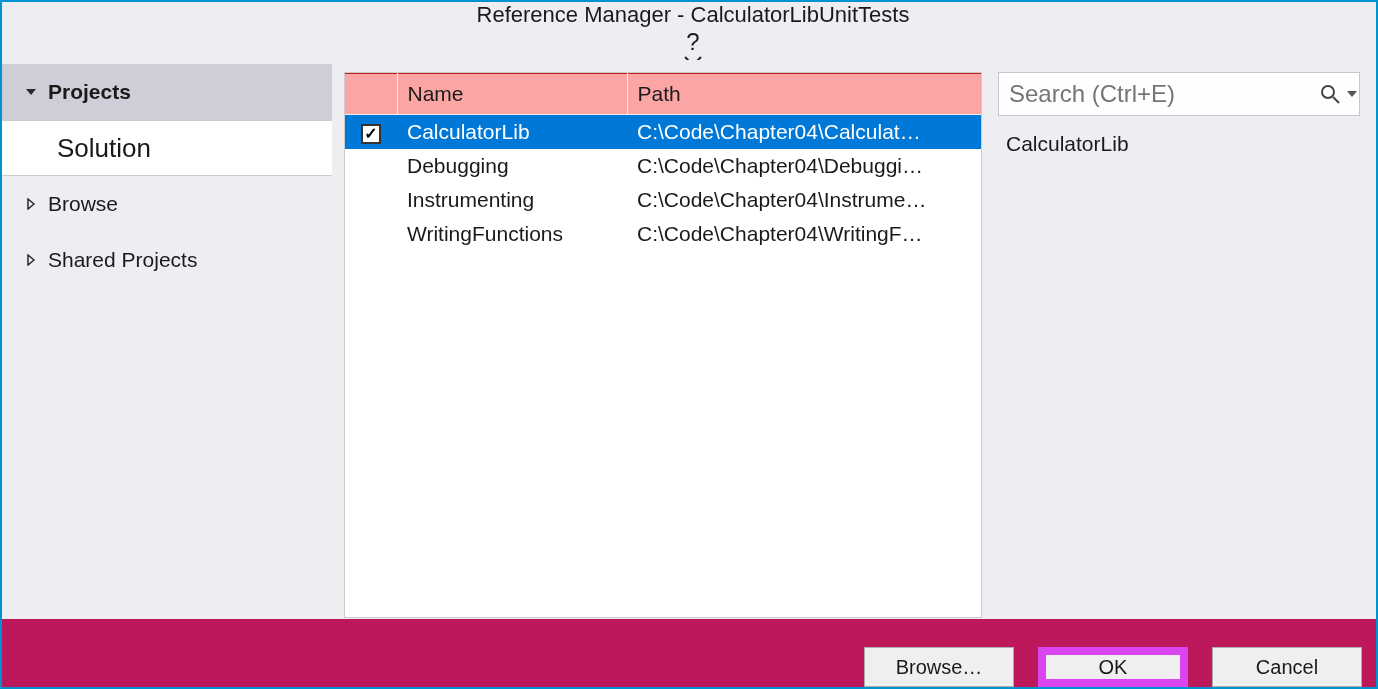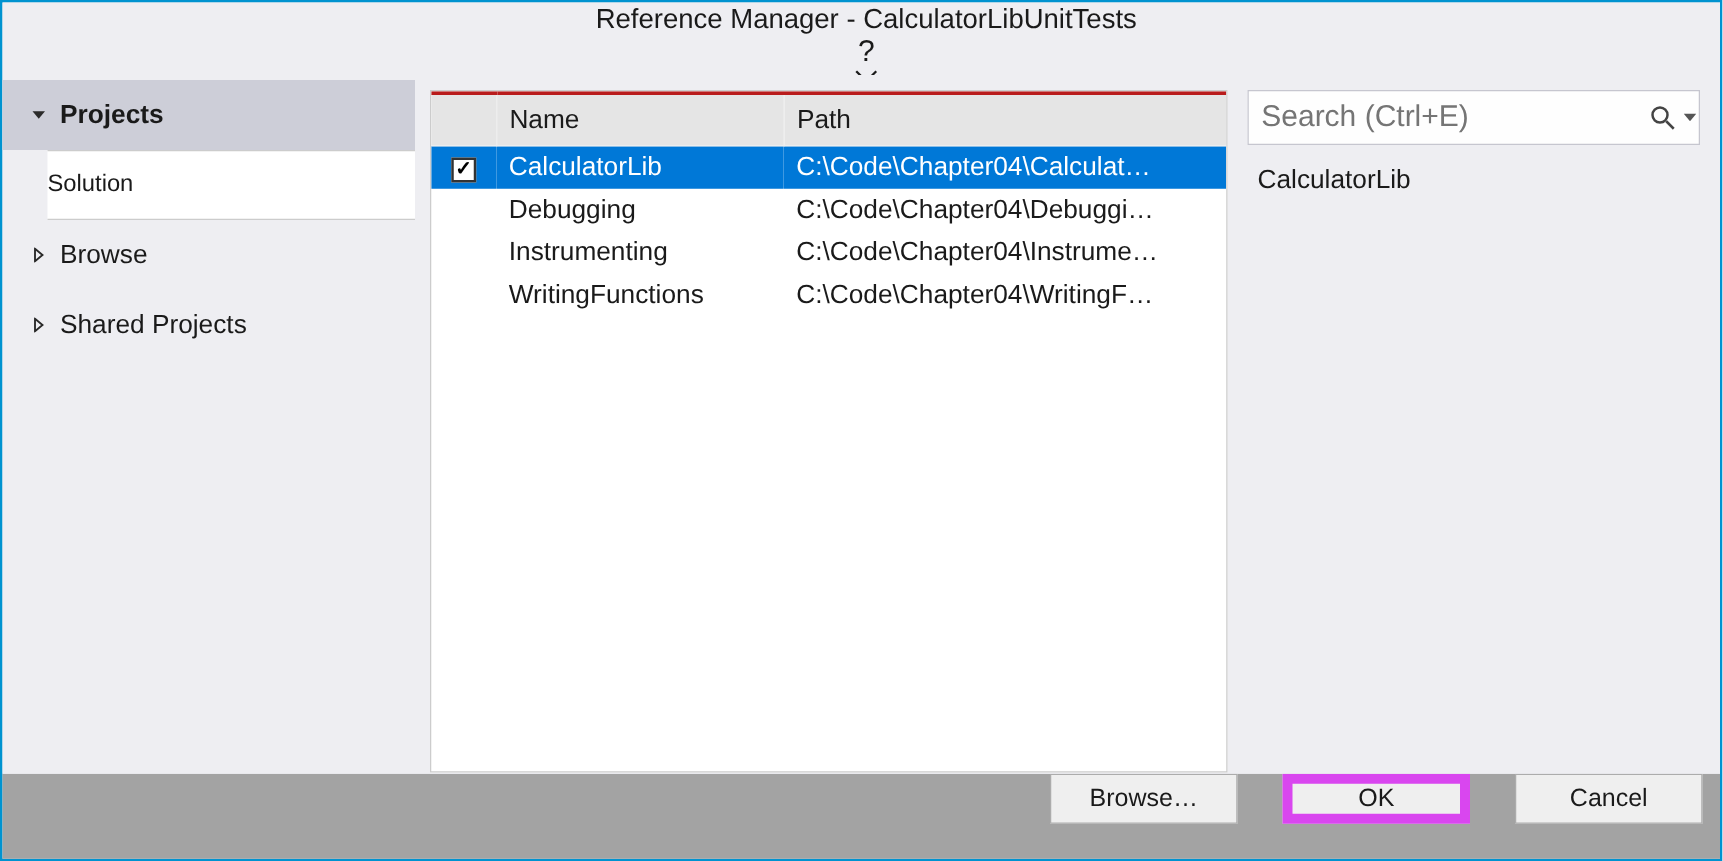--- a/index.html
+++ b/index.html
@@ -19,53 +19,53 @@
     flex: 1; display:flex; position:relative;
   }
   .sidebar {
     width: 330px; background:#eeeef2; display:flex; flex-direction:column; padding-top:4px;
   }
   .side-item {
     height: 56px; display:flex; align-items:center; padding-left:20px; font-size:21px; cursor:pointer; color:#1a1a1a;
   }
   .side-item.top { background:#cdced8;font-weight:bold; }
   .side-sub {
-    height: 56px; display:flex; align-items:center; font-size:19px; background:#ffffff; border:1px solid #ccc; border-left:none; border-right:none;margin-left:36px;
+    height: 56px; display:flex; align-items:center; padding-left:55px; font-size:26px; background:#ffffff; border:1px solid #ccc; border-left:none; border-right:none;
   }
   .side-item .chev { width:18px; display:inline-flex; justify-content:center; align-items:center; margin-right:8px; font-size:14px; color:#2a2a2a;}
   .main {
     flex:1; background:#eeeef2; display:flex; flex-direction:column; padding:12px 12px 0 12px;
   }
   .toprow { display:flex; }
   .tablewrap {
     flex:1; background:#ffffff; border:1px solid #ccc; height:546px; display:flex; flex-direction:column; overflow:hidden;
   }
   table { width:100%; border-collapse:collapse; table-layout:fixed; }
   thead th {
-    text-align:left; font-weight:400; font-size:21px; padding:8px 10px; border-top:3px solid #b91c1c; border-bottom:1px solid #eee; border-right:1px solid #eee; background:#e5e5e5;
+    text-align:left; font-weight:400; font-size:21px; padding:8px 10px; border-top:1px solid #b91c1c; border-bottom:1px solid #eee; border-right:1px solid #eee; background:#fca5a5;
   }
   thead th:last-child { border-right:none;margin-top:30px; }
   tbody td { font-size:21px; padding:4px 10px; white-space:nowrap; overflow:hidden; text-overflow:ellipsis; }
   tr.row { height:34px; }
   tr.row.selected td { background:#0078d7; color:#ffffff; }
   td.chk { width:48px; text-align:center; }
   .chkbox { width:20px; height:20px; border:2px solid #333; background:#fff; display:inline-flex; align-items:center; justify-content:center; }
   .chkbox.checked::after { content:"✓"; font-size:16px; line-height:1; color:#000; font-weight:bold; }
   .rightpane {
     width:382px; padding:0 4px 0 16px; display:flex; flex-direction:column;
   }
   .searchwrap {
     height:44px; border:1px solid #c6c6cf; background:#fefefe; display:flex; align-items:center; padding:0 6px 0 10px; margin-bottom:16px;
   }
   .searchwrap input { flex:1; border:none; outline:none; font-size:24px; color:#666; background:transparent; }
   .searchwrap .icons { display:flex; align-items:center; gap:2px; color:#595959; }
   .propname { font-weight:700; font-size:21px; margin-top:22px; margin-bottom:4px; }
   .propval { font-size:21px; padding-left:8px; }
   .footer {
-    height:68px; display:flex; align-items:flex-start; justify-content:flex-end; padding:0 14px; gap:36px; background:#a3a3a3;
+    height:68px; display:flex; align-items:flex-end; justify-content:flex-end; padding:0 14px; gap:24px; background:#be185d;
   }
   .footer button {
     width:150px; height:40px; font-size:20px; background:#efefef; border:1px solid #acacac; cursor:pointer; color:#1a1a1a;
   }
   .footer button.primary { border:8px solid #d946ef; background:#efefef; }
   svg { display:block; }
 </style>
 </head>
 <body>
 

